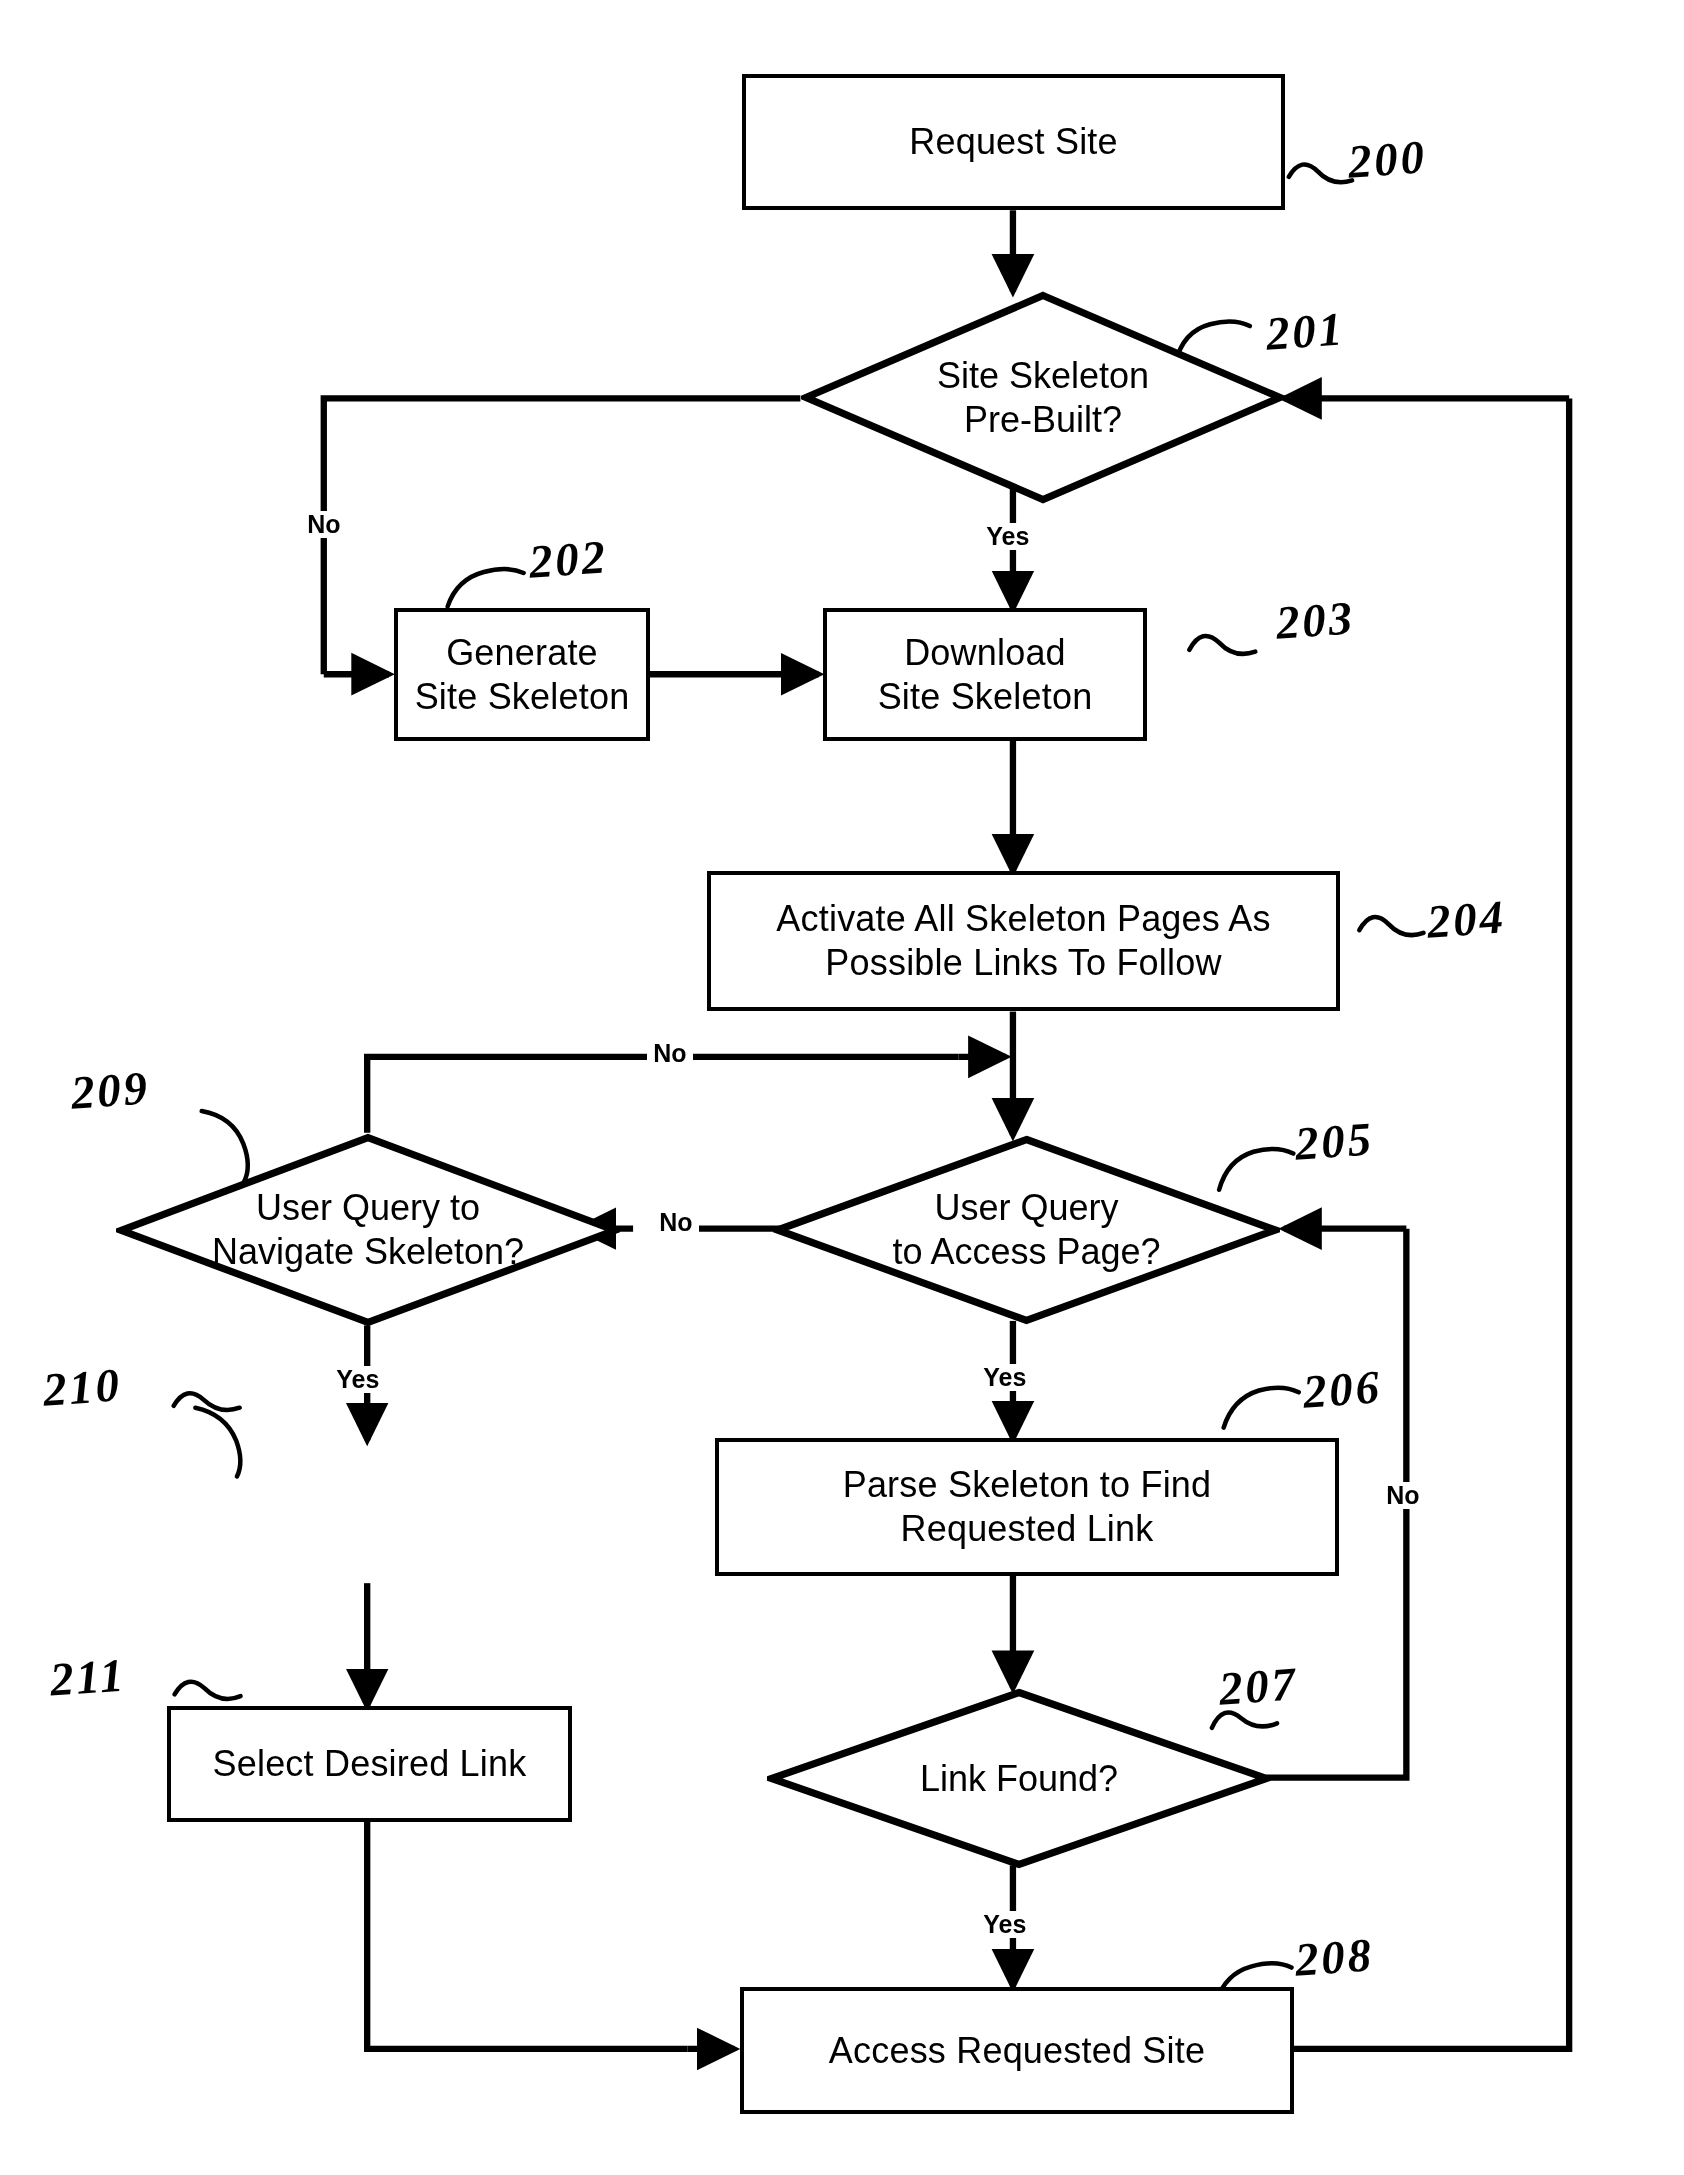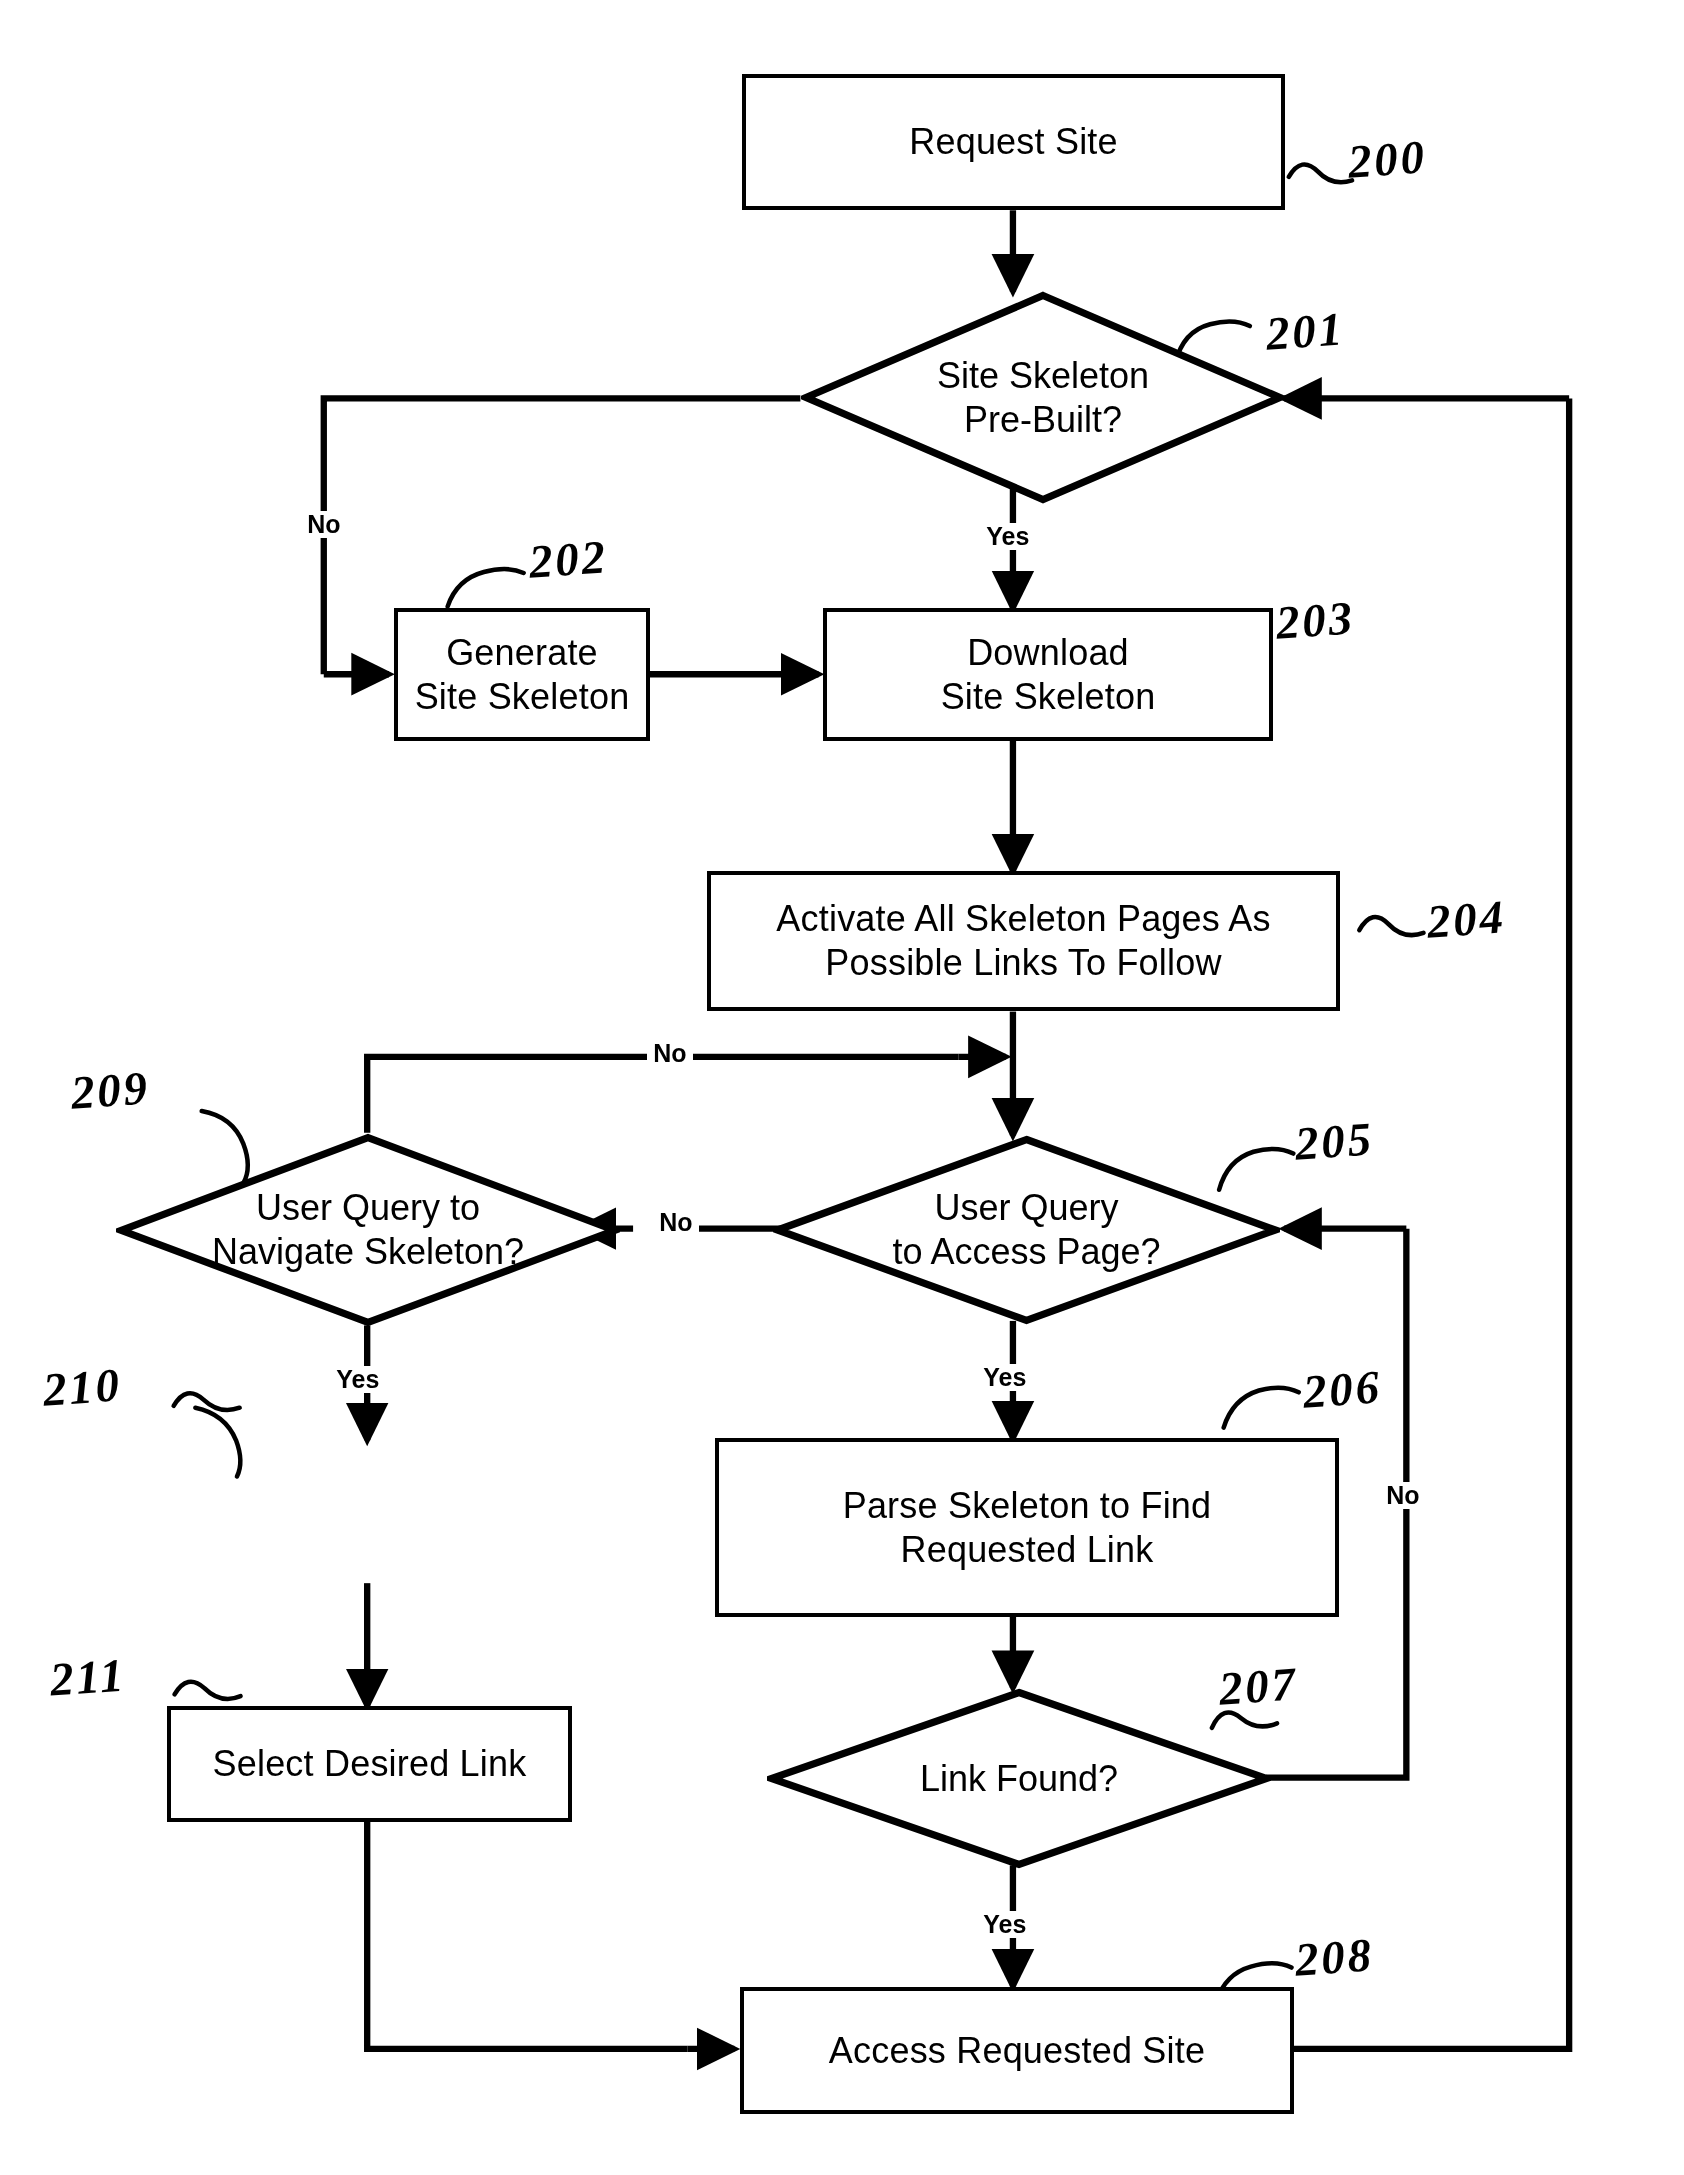--- a/index.html
+++ b/index.html
@@ -161,21 +161,21 @@
     </svg>
     <div class="dia-label">Site Skeleton
 Pre-Built?</div>
   </div>
 
   <div class="node proc" style="left:394px; top:608px; width:256px; height:133px;">
     <span class="txt">Generate
 Site Skeleton</span>
   </div>
 
-  <div class="node proc" style="left:823px; top:608px; width:450px; height:133px;">
+  <div class="node proc" style="left:823px; top:608px; width:324px; height:133px;">
     <span class="txt">Download
 Site Skeleton</span>
   </div>
 
   <div class="node proc" style="left:707px; top:871px; width:633px; height:140px;">
     <span class="txt">Activate All Skeleton Pages As
 Possible Links To Follow</span>
   </div>
 
   <div class="dia-wrap" style="left:773px; top:1135px; width:507px; height:190px;">
@@ -187,21 +187,21 @@
   </div>
 
   <div class="dia-wrap" style="left:116px; top:1133px; width:504px; height:194px;">
     <svg viewBox="0 0 557 215" width="504" height="194">
       <polygon points="278.5,5 552,108 278.5,210 5,108" fill="#fff" stroke="#000" stroke-width="8"></polygon>
     </svg>
     <div class="dia-label">User Query to
 Navigate Skeleton?</div>
   </div>
 
-  <div class="node proc" style="left:715px; top:1438px; width:624px; height:179px;">
+  <div class="node proc" style="left:715px; top:1438px; width:624px; height:138px;">
     <span class="txt">Parse Skeleton to Find
 Requested Link</span>
   </div>
 
 
   <div class="dia-wrap" style="left:767px; top:1688px; width:504px; height:181px;">
     <svg viewBox="0 0 557 200" width="504" height="181">
       <polygon points="278.5,5 552,100 278.5,195 5,100" fill="#fff" stroke="#000" stroke-width="8"></polygon>
     </svg>
     <div class="dia-label">Link Found?</div>

